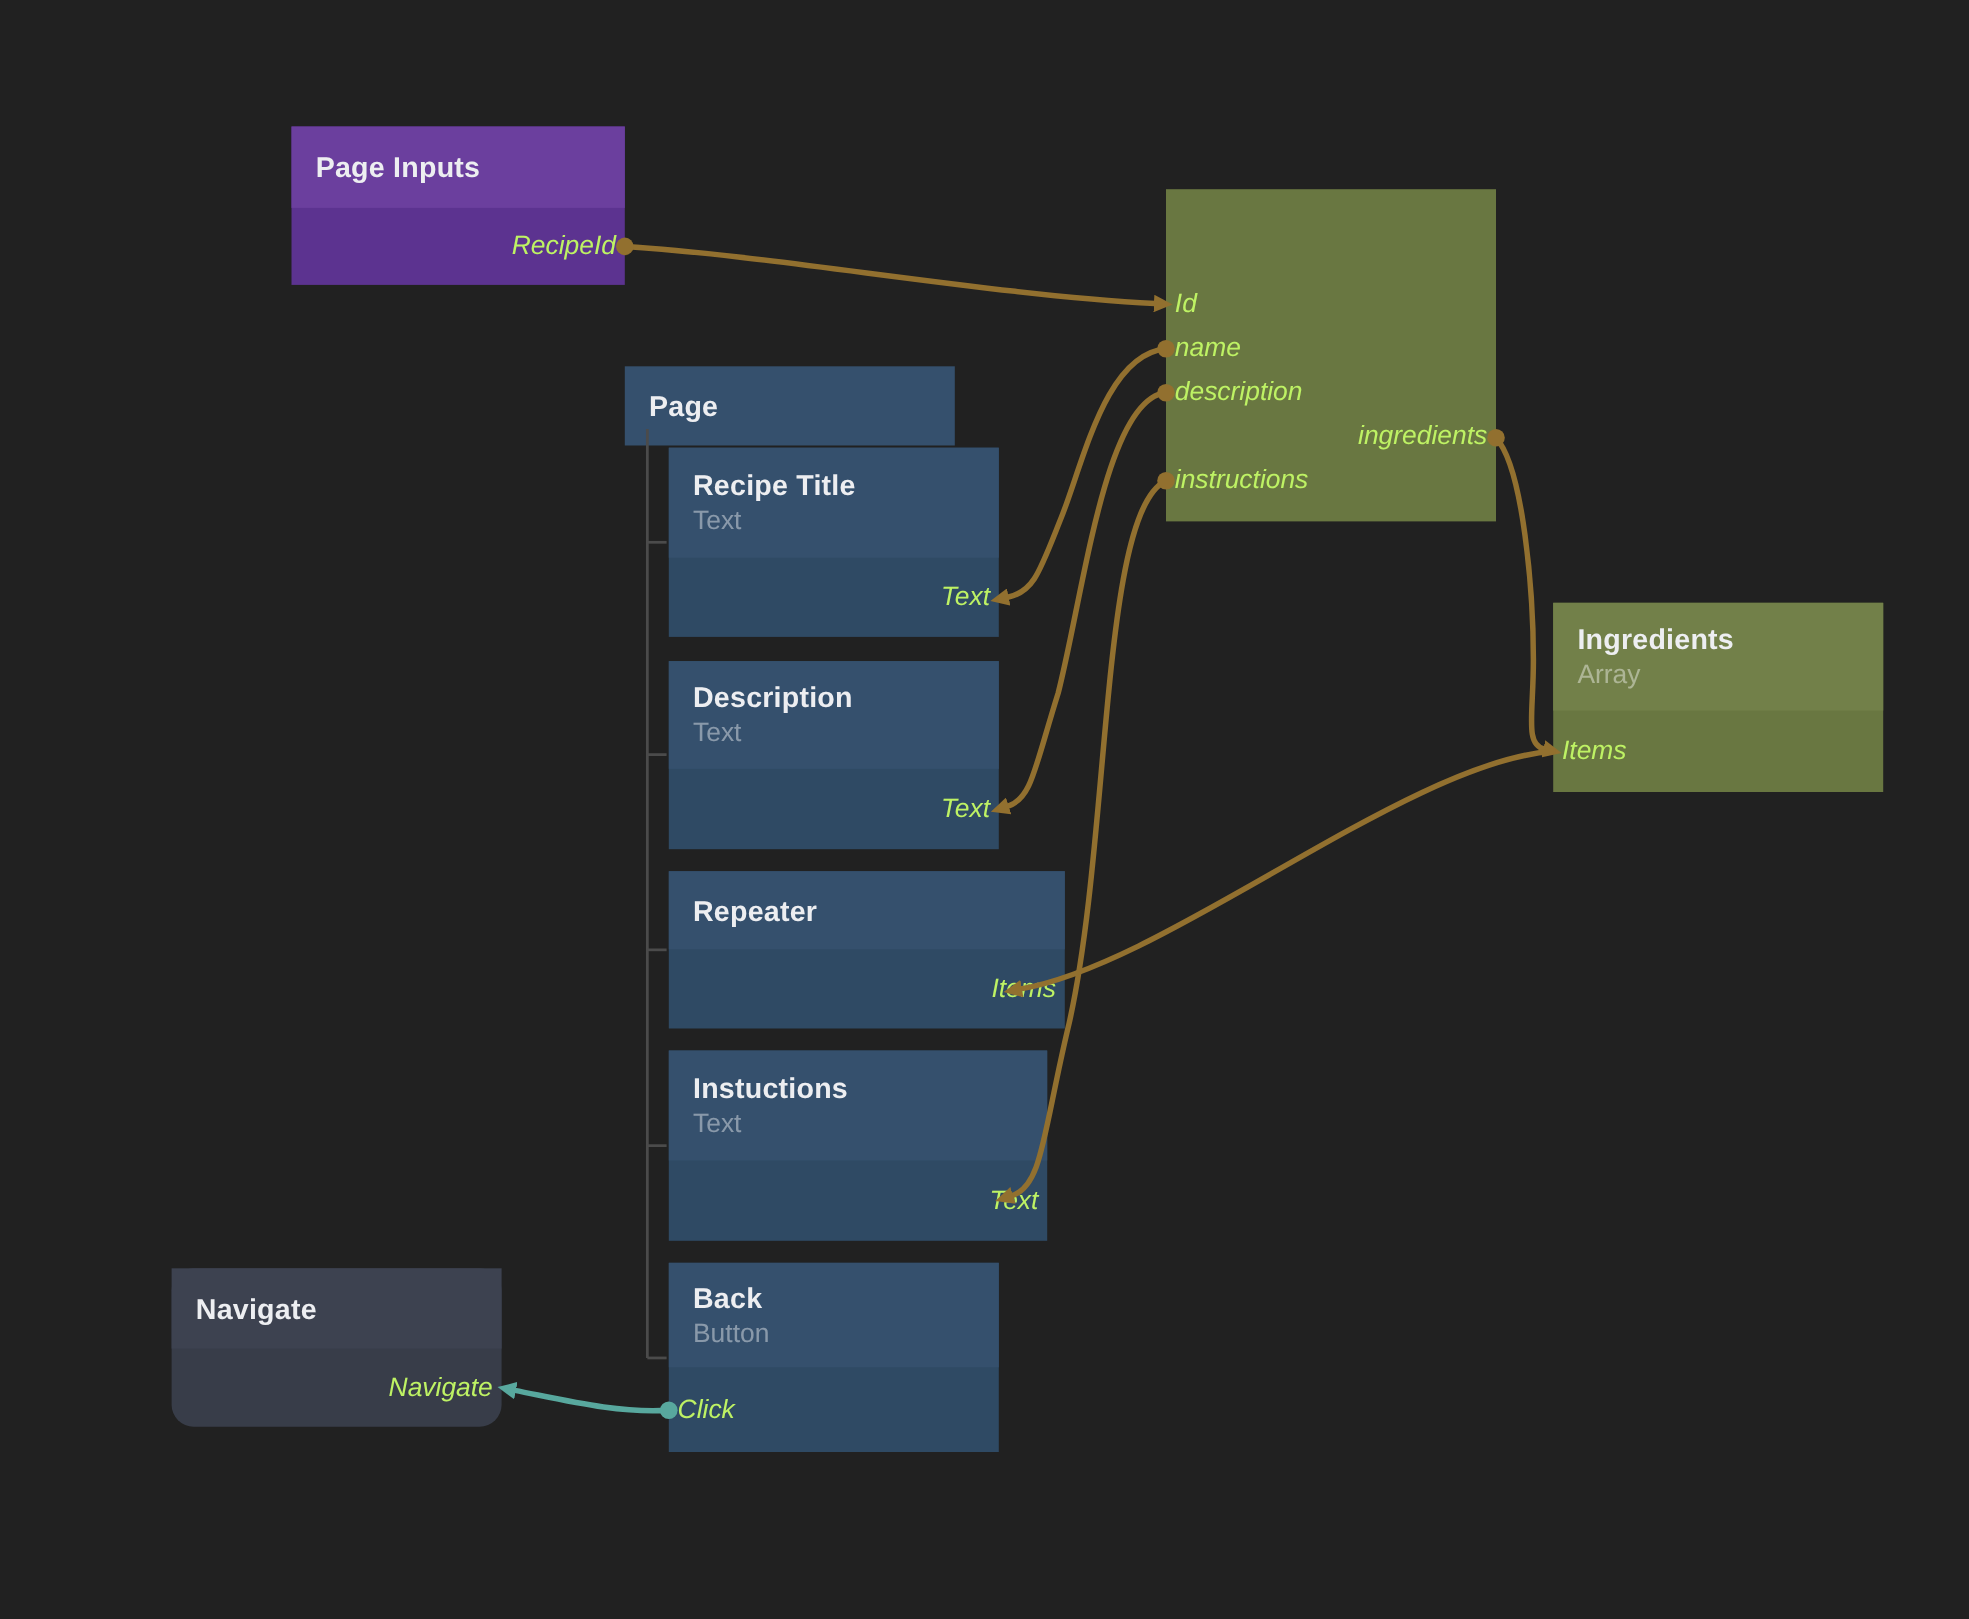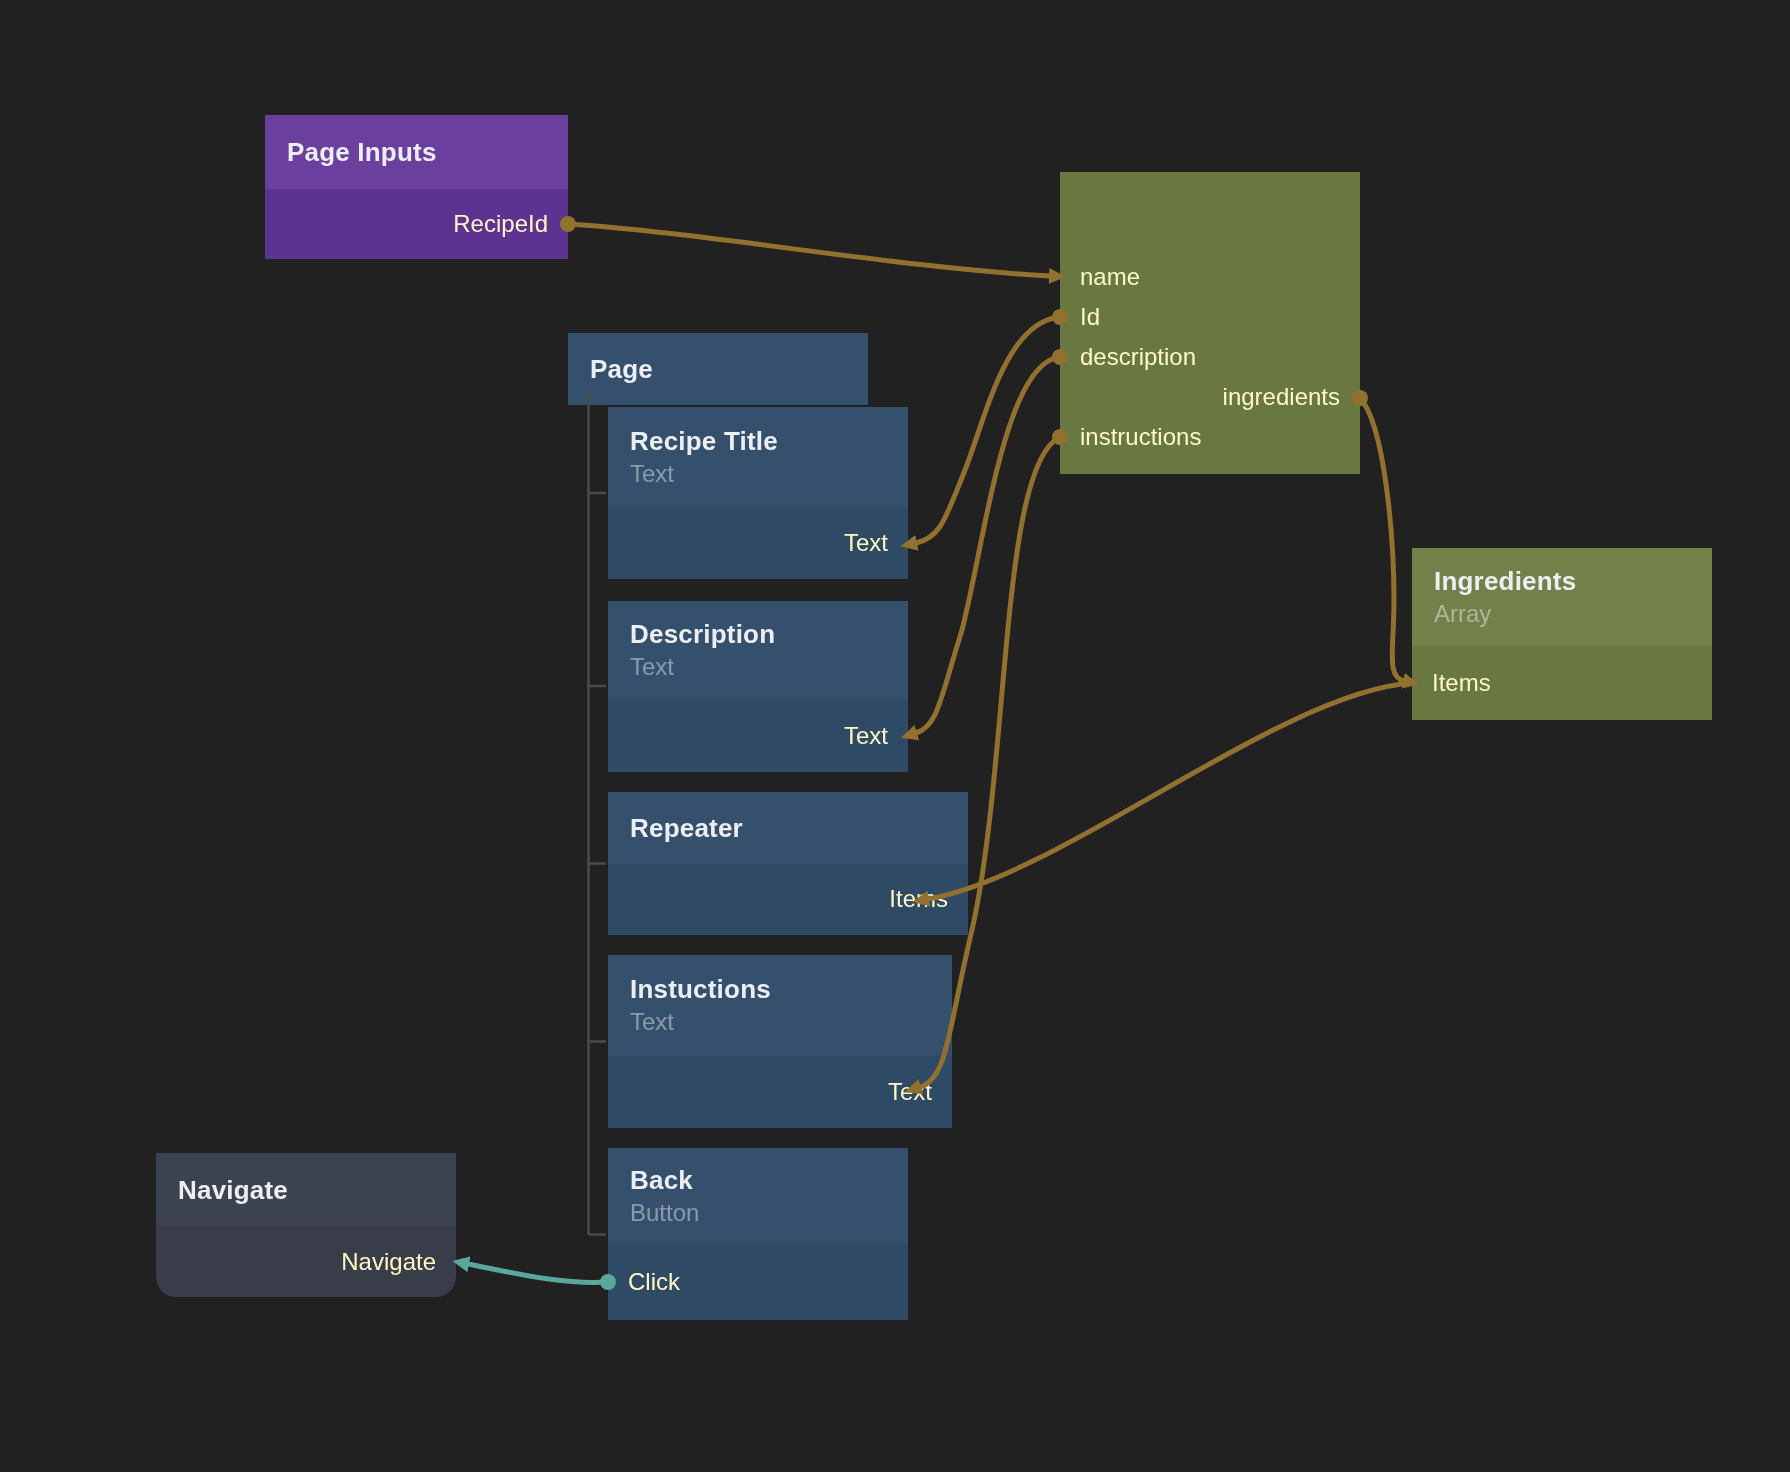--- a/index.html
+++ b/index.html
@@ -12,21 +12,21 @@
   .hd{
     background:var(--hd);height:var(--hh);
     display:flex;flex-direction:column;justify-content:center;
     padding:0 22px;box-sizing:border-box;
   }
   .title{font-size:26px;font-weight:600;color:#EDEEF1;letter-spacing:.2px;line-height:30px;}
   .sub{font-size:24px;font-weight:400;color:rgba(255,255,255,.42);line-height:28px;margin-top:4px;}
   .rows{position:absolute;left:0;right:0;top:var(--hh);bottom:0;}
   .row{
     display:flex;align-items:center;height:100%;
-    padding:0 20px;font-size:24px;color:#fef9c3;box-sizing:border-box;
+    padding:0 8px;font-size:24px;color:#bef264;box-sizing:border-box;font-style:italic;
   }
   .row.r{justify-content:flex-end;}
 
   
   .purple{--hd:#6B3F9E;--bd:#5C3390;}
   .blue  {--hd:#35506D;--bd:#2F4A64;}
   .olive {--hd:#728049;--bd:#697741;}
   .gray  {--hd:#3D4250;--bd:#383D49;}
 
   
@@ -134,24 +134,24 @@
     <div class="rows">
       <div class="row r">
         <span>Navigate</span>
       </div>
     </div>
   </div>
 
   <div class="node olive n-object">
     <div class="rows">
       <div class="row">
+        <span>Id</span>
+      </div>
+      <div class="row">
         <span>name</span>
-      </div>
-      <div class="row">
-        <span>Id</span>
       </div>
       <div class="row">
         <span>description</span>
       </div>
       <div class="row r">
         <span>ingredients</span>
       </div>
       <div class="row">
         <span>instructions</span>
       </div>

